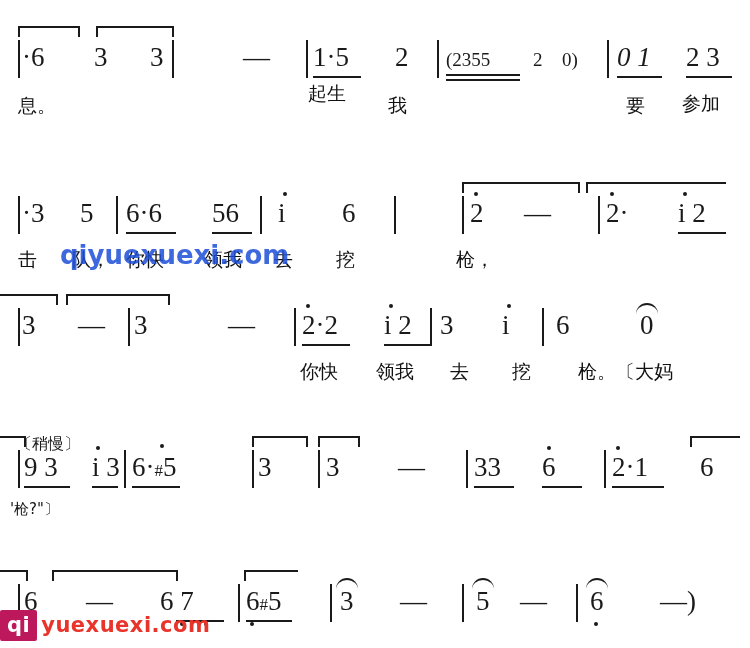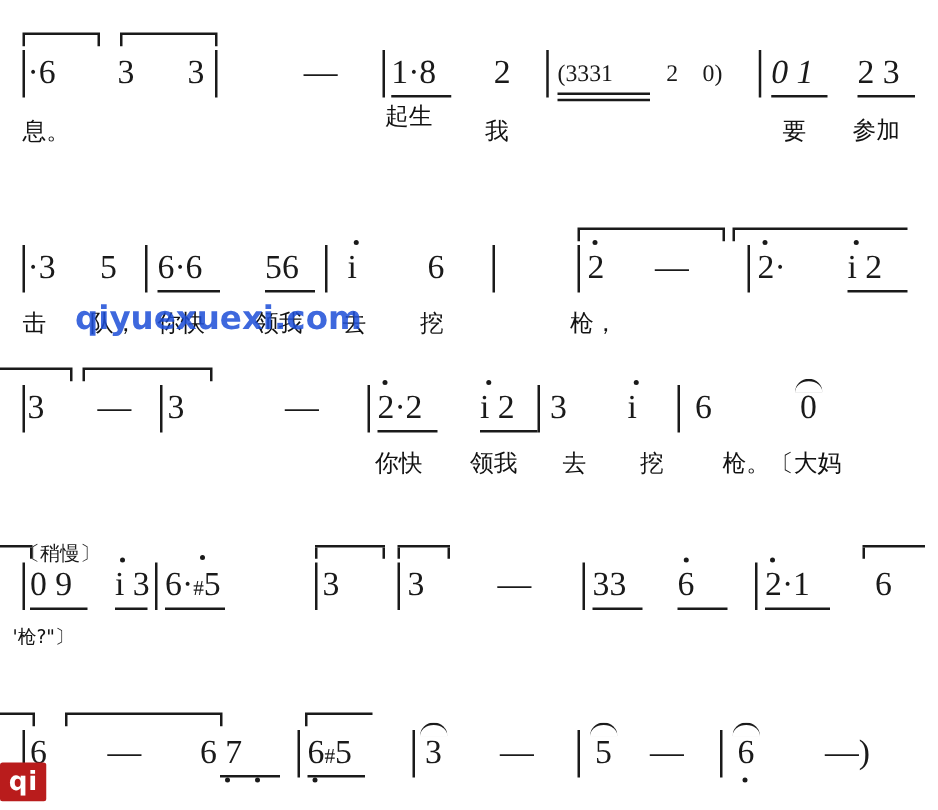--- a/index.html
+++ b/index.html
@@ -110,21 +110,21 @@
   .watermark {
     position: absolute;
     left: 0;
     bottom: 6px;
     display: flex;
     align-items: center;
     height: 34px;
     pointer-events: none;
   }
   .wm-badge {
-    background: #b91c1c;
+    background: #be185d;
     color: #ffffff;
     font-family: "DejaVu Sans", sans-serif;
     font-size: 21px;
     font-weight: bold;
     padding: 3px 7px 4px 7px;
     letter-spacing: 0.5px;
     border-radius: 2px;
   }
   .wm-text {
     color: #e8342a;
@@ -156,23 +156,23 @@
   <div class="bar" style="left:18px;  top:40px; height:38px;"></div>
   <div class="bar" style="left:172px; top:40px; height:38px;"></div>
   <div class="bar" style="left:306px; top:40px; height:38px;"></div>
   <div class="bar" style="left:437px; top:40px; height:38px;"></div>
   <div class="bar" style="left:607px; top:40px; height:38px;"></div>
 
   <div class="g note" style="left:22px; top:44px;">·6</div>
   <div class="g note" style="left:94px; top:44px;">3</div>
   <div class="g note" style="left:150px; top:44px;">3</div>
   <div class="g note" style="left:243px; top:44px;">—</div>
-  <div class="g note" style="left:313px; top:44px;">1·8</div>
+  <div class="g note" style="left:313px; top:44px;">1·5</div>
   <div class="g note" style="left:395px; top:44px;">2</div>
-  <div class="g note small" style="left:446px; top:50px;">(3331</div>
+  <div class="g note small" style="left:446px; top:50px;">(2355</div>
   <div class="g note small" style="left:533px; top:50px;">2</div>
   <div class="g note small" style="left:562px; top:50px;">0)</div>
   <div class="g note" style="left:617px; top:44px;font-style:italic;">0 1</div>
   <div class="g note" style="left:686px; top:44px;text-align:right;">2 3</div>
 
   <div class="beam" style="left:313px; top:76px; width:48px;"></div>
   <div class="beam" style="left:446px; top:74px; width:74px;"></div>
   <div class="beam" style="left:446px; top:79px; width:74px;"></div>
   <div class="beam" style="left:617px; top:76px; width:45px;"></div>
   <div class="beam" style="left:686px; top:76px; width:46px;"></div>
@@ -262,21 +262,21 @@
   <div class="bracket" style="left:318px; top:436px; width:42px;"></div>
   <div class="bracket open-right" style="left:690px; top:436px; width:50px;"></div>
 
   <div class="bar" style="left:18px;  top:450px; height:38px;"></div>
   <div class="bar" style="left:124px; top:450px; height:38px;"></div>
   <div class="bar" style="left:252px; top:450px; height:38px;"></div>
   <div class="bar" style="left:318px; top:450px; height:38px;"></div>
   <div class="bar" style="left:466px; top:450px; height:38px;"></div>
   <div class="bar" style="left:604px; top:450px; height:38px;"></div>
 
-  <div class="g note" style="left:24px;  top:454px;">0 9</div>
+  <div class="g note" style="left:24px;  top:454px;">9 3</div>
   <div class="g note" style="left:92px;  top:454px;">i 3</div>
   <div class="g note" style="left:132px; top:454px;">6·<span style="font-size:17px;">#</span>5</div>
   <div class="g note" style="left:258px; top:454px;">3</div>
   <div class="g note" style="left:326px; top:454px;">3</div>
   <div class="g note" style="left:398px; top:454px;">—</div>
   <div class="g note" style="left:474px; top:454px;">33</div>
   <div class="g note" style="left:542px; top:454px;">6</div>
   <div class="g note" style="left:612px; top:454px;">2·1</div>
   <div class="g note" style="left:700px; top:454px;">6</div>
 
@@ -325,15 +325,16 @@
   <div class="dot" style="left:250px; top:622px;"></div>
   <div class="dot" style="left:594px; top:622px;"></div>
 
   <div class="beam" style="left:176px; top:620px; width:48px;"></div>
   <div class="beam" style="left:246px; top:620px; width:46px;"></div>
 
   <div class="wm-light">qiyuexuexi.com</div>
 
   <div class="watermark">
     <span class="wm-badge">qi</span>
+    <span class="wm-text">yuexuexi.com</span>
   </div>
 
 </div>
 
 </body></html>

